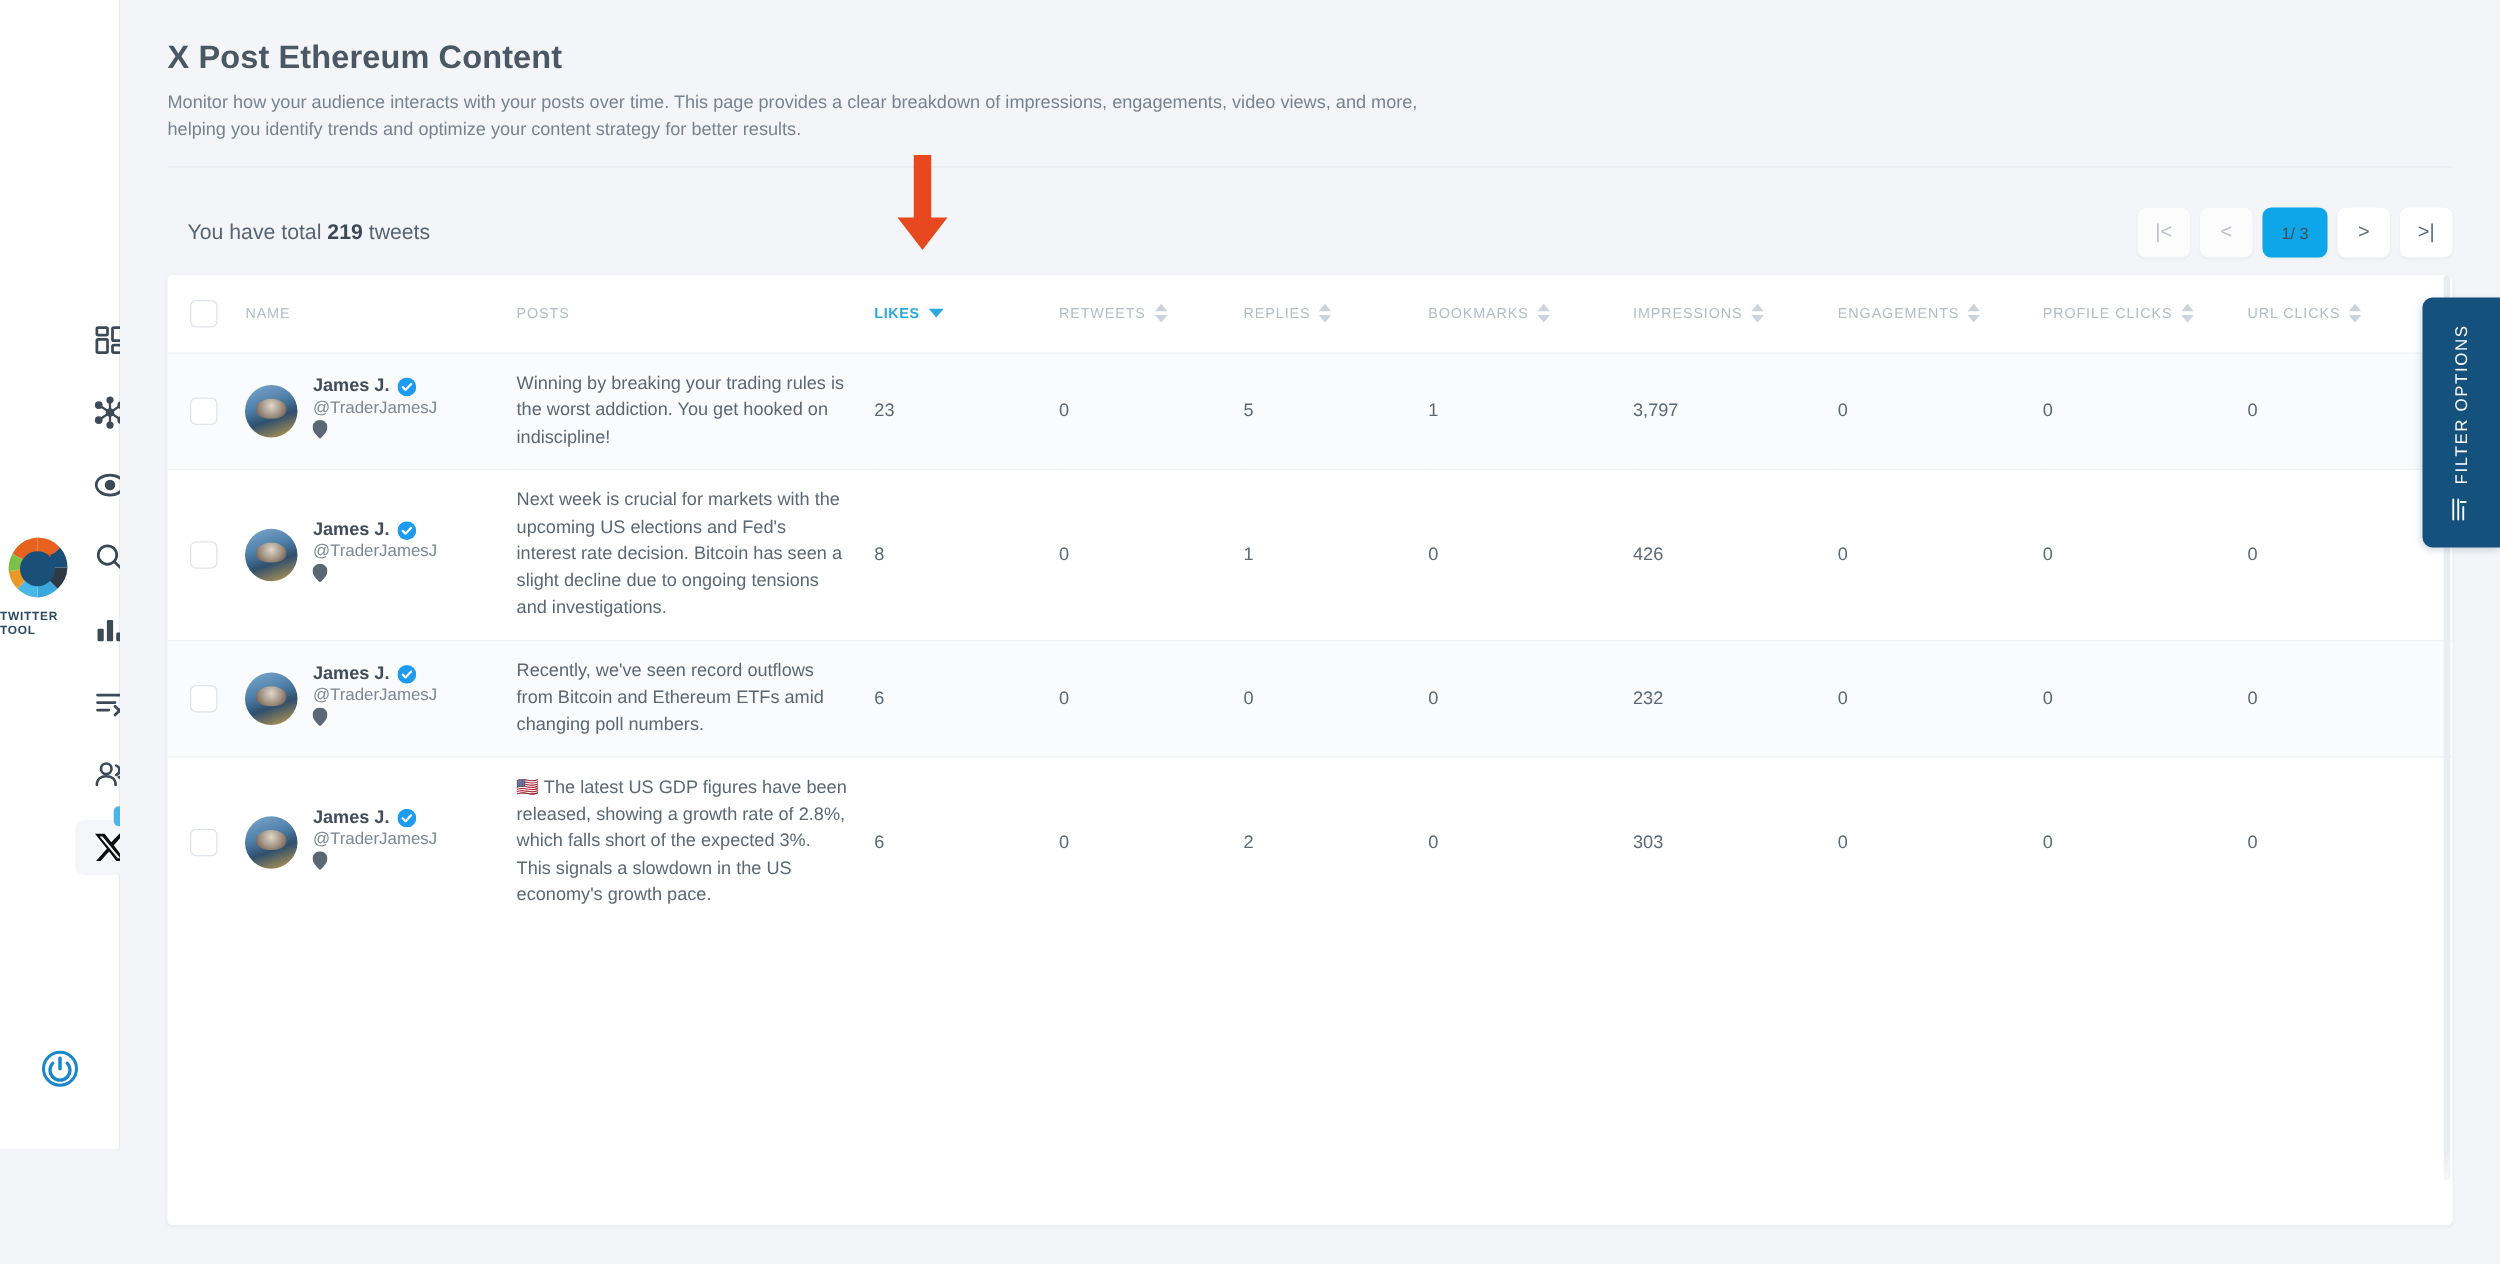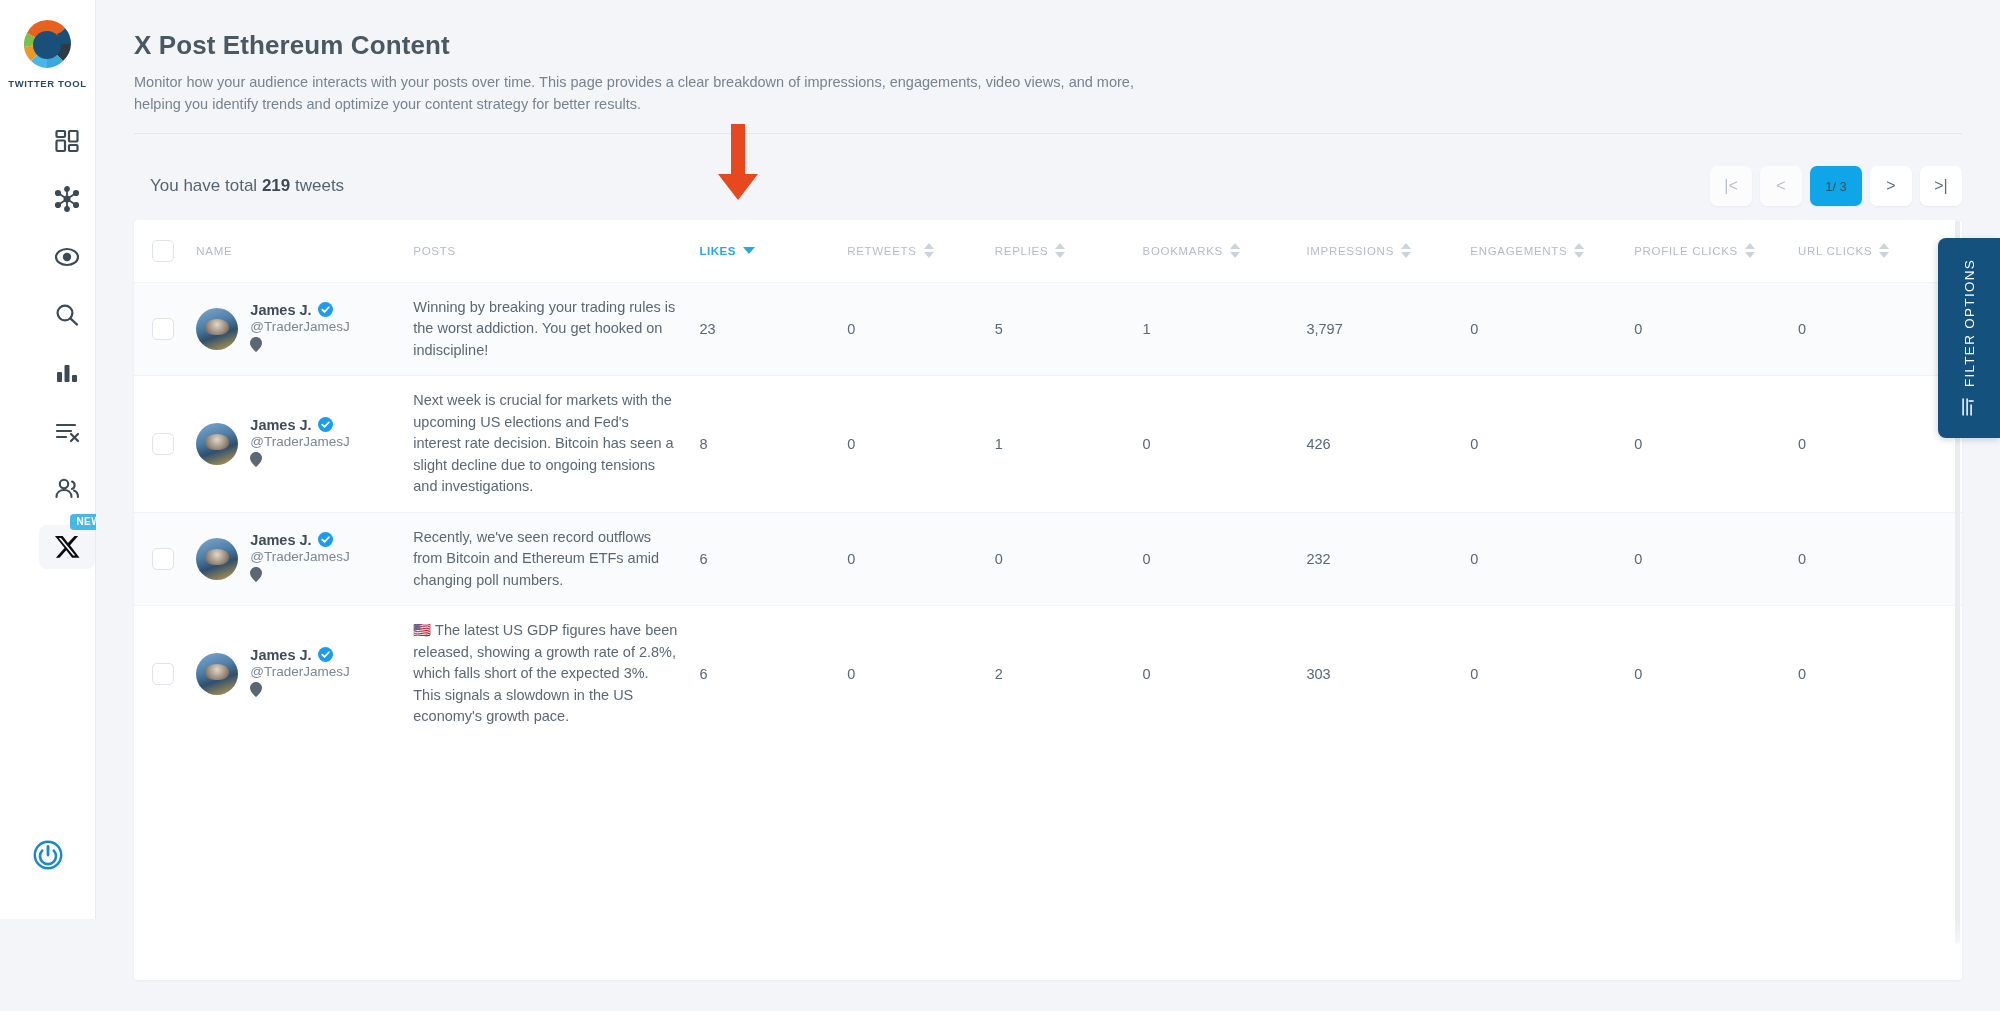--- a/index.html
+++ b/index.html
@@ -9,21 +9,21 @@
     font-family: "Liberation Sans", sans-serif;
     background: #f4f5f9;
   }
   #app { display: flex; width: 2000px; height: 1011px; position: relative; }
 
   
   .sidebar {
     width: 96px; height: 919px;
     background: #ffffff;
     border-right: 1px solid #e8eaf0;
-    display: flex; flex-direction: column; align-items: center;
+    display: flex; flex-direction: row; align-items: center;
     flex: 0 0 96px;
     position: relative;
   }
   .brand { padding-top: 14px; display: flex; flex-direction: column; align-items: center; }
   .brand-logo { width: 60px; height: 60px; position: relative; }
   .brand-name {
     font-size: 9.5px; font-weight: bold; color: #2b4a63;
     letter-spacing: .6px; margin-top: 4px;
   }
   .nav { margin-top: 30px; display: flex; flex-direction: column; align-items: flex-end; gap: 14px; width: 100%; }

